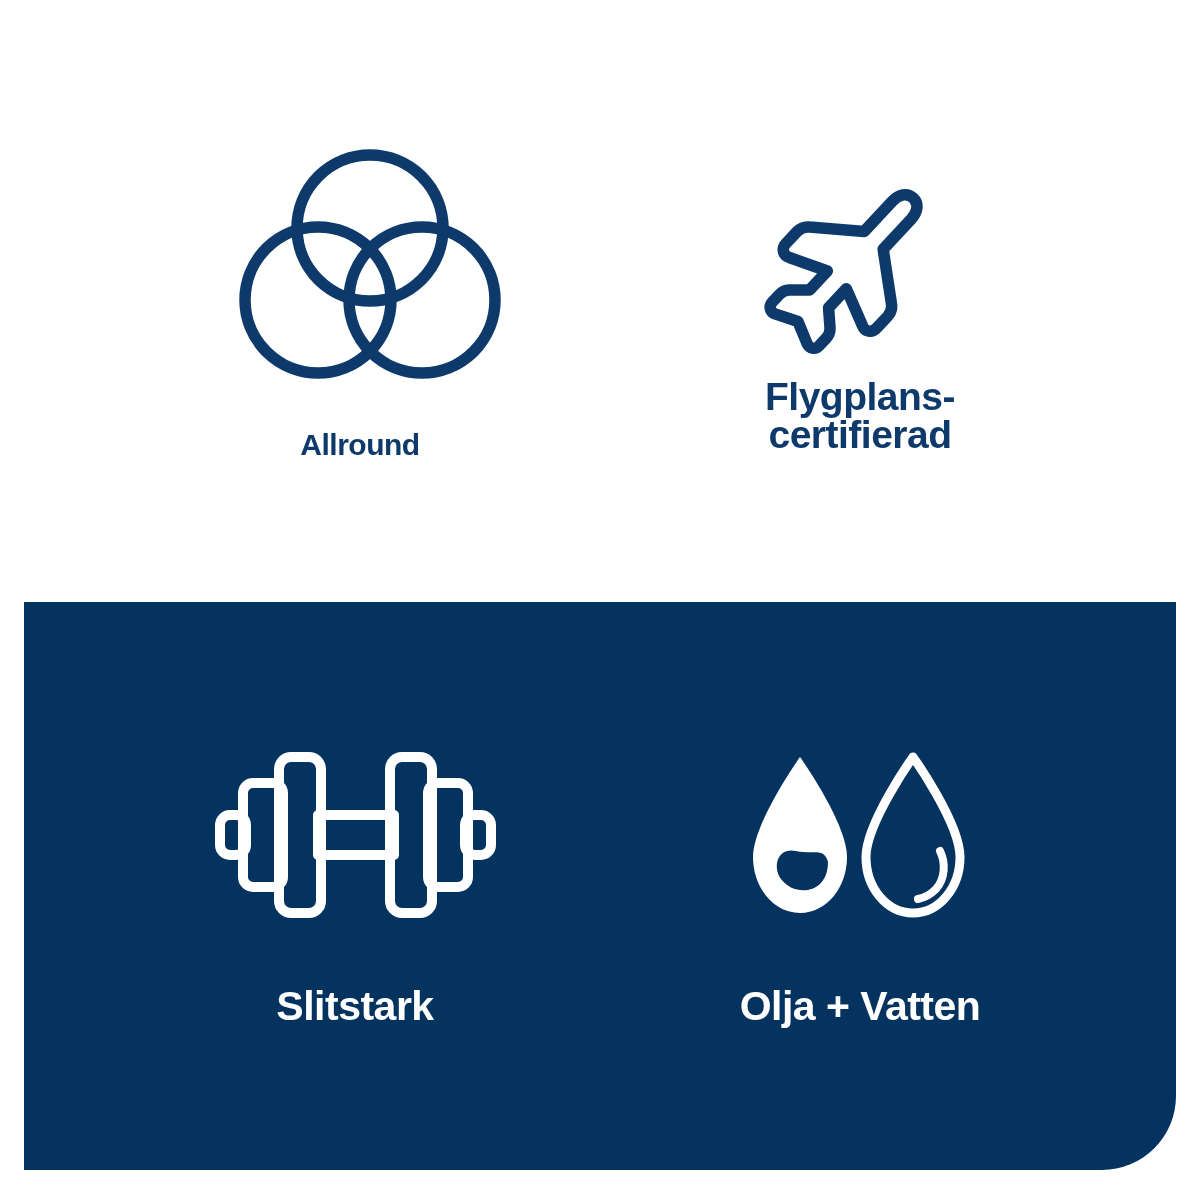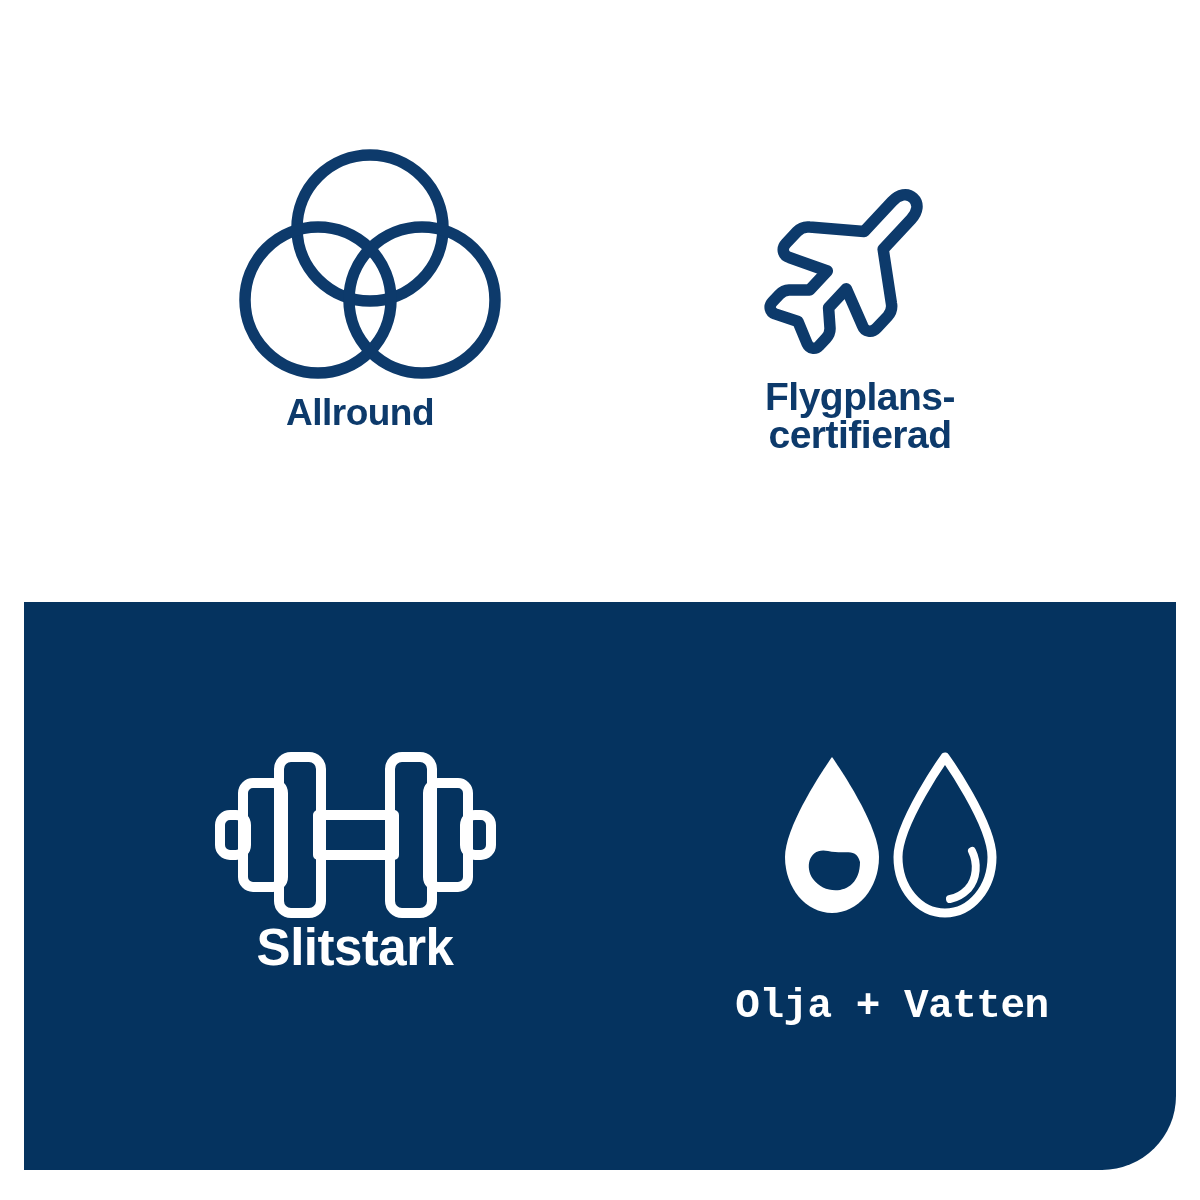--- a/index.html
+++ b/index.html
@@ -61,23 +61,23 @@
   .label-white { color: #ffffff; }
 
   
   #cell-allround {
     left: 200px;
     top: 150px;
     width: 320px;
   }
   #cell-allround .icon-box { width: 240px; height: 220px; }
   #cell-allround .cell-label {
-    font-size: 37px;
+    font-size: 30px;
     line-height: 46px;
-    margin-top: 20px;
+    margin-top: 52px;
   }
 
   #cell-flygplan {
     left: 700px;
     top: 150px;
     width: 320px;
   }
   #cell-flygplan .icon-box { width: 200px; height: 220px; }
   #cell-flygplan .cell-label {
     font-size: 39px;
@@ -86,29 +86,29 @@
   }
 
   
   #cell-slitstark {
     left: 195px;
     top: 745px;
     width: 320px;
   }
   #cell-slitstark .icon-box { width: 280px; height: 180px; }
   #cell-slitstark .cell-label {
-    font-size: 51px;
+    font-size: 41px;
     line-height: 46px;
+    margin-top: 58px;
   }
 
   #cell-olja {
-    left: 732px;
+    left: 700px;
     top: 745px;
     width: 320px;
-    font-family: Liberation Mono, monospace;
   }
   #cell-olja .icon-box { width: 220px; height: 180px; }
   #cell-olja .cell-label {
     font-size: 41px;
     line-height: 46px;
     margin-top: 58px;
   }
 
   svg { display: block; overflow: visible; }
 </style>

